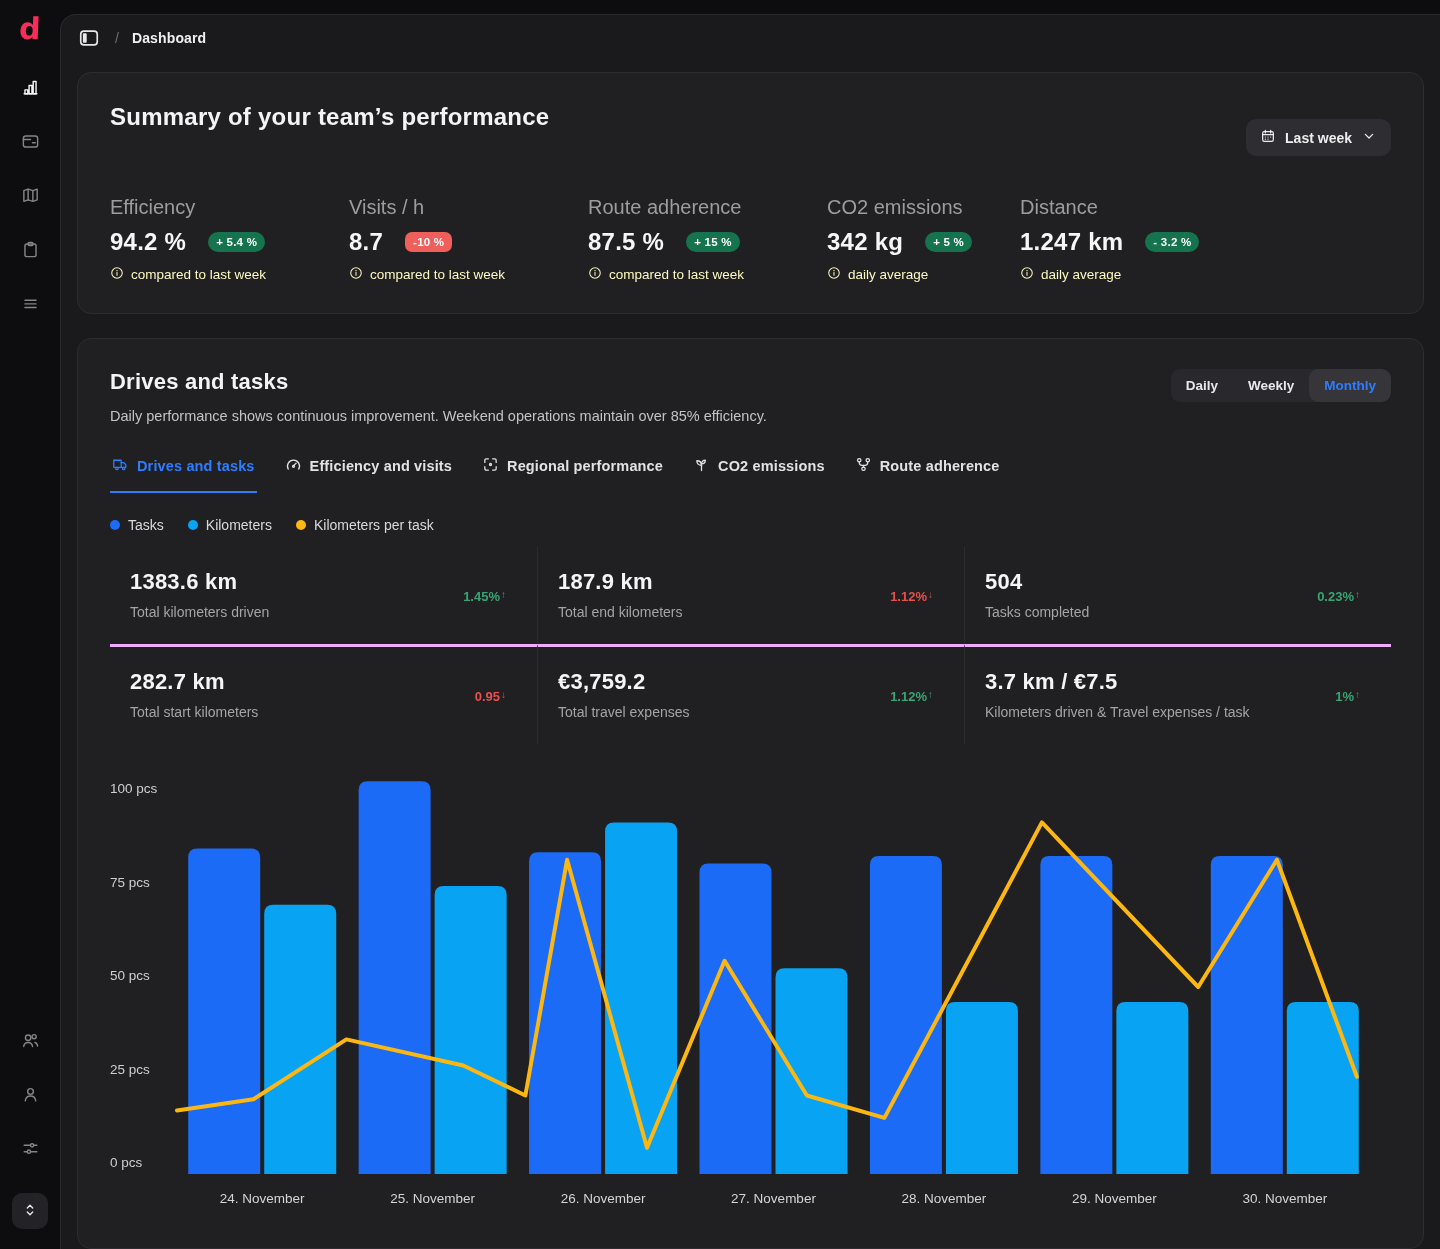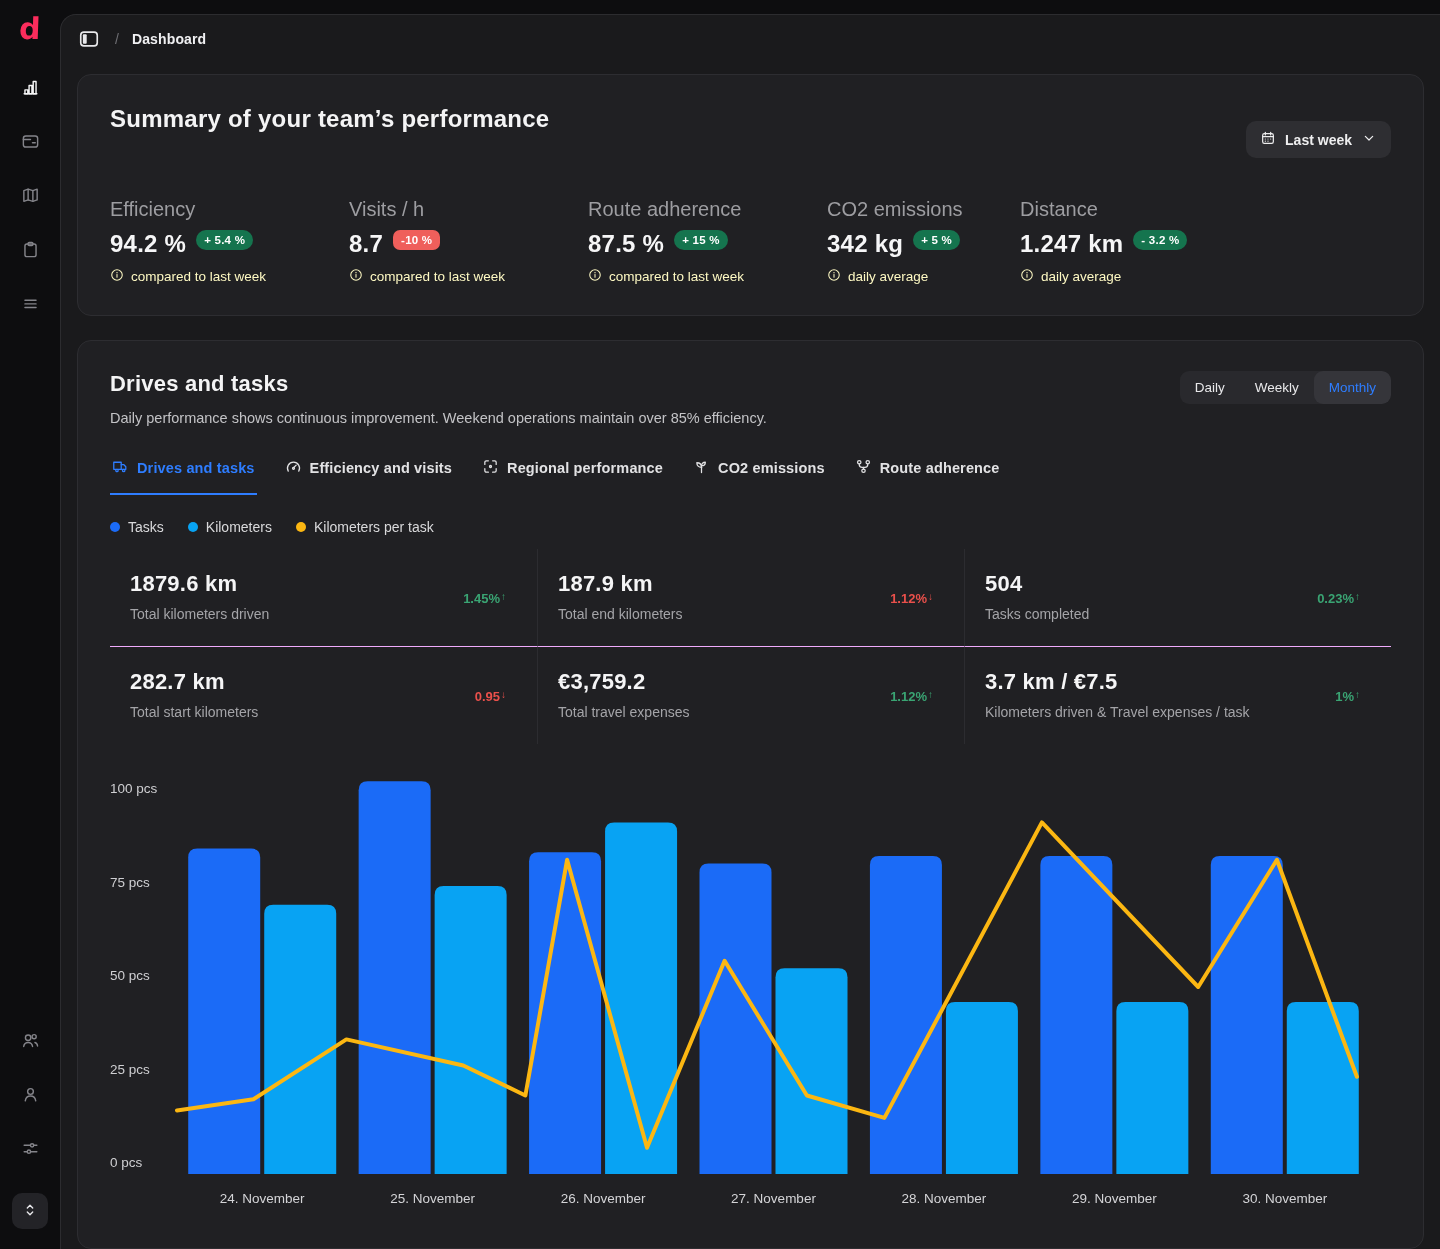--- a/index.html
+++ b/index.html
@@ -62,37 +62,37 @@
     display:flex; align-items:center; gap:9px; background:#2e2e32; border:none; border-radius:10px;
     color:#eeeeef; font-size:14px; font-weight:600; padding:9px 14px; cursor:pointer;
     font-family:inherit;
     margin-top:16px;
   }
   .range-btn svg { width:16px; height:16px; }
   .metrics { display:flex; margin-top:40px; }
   .metric:nth-child(-n+3) { width:239px; }
   .metric:nth-child(4) { width:193px; }
   .m-label { color:#9d9da1; font-size:20px; margin-bottom:9px; }
-  .m-row { display:flex; align-items:flex-start; gap:10px; }
+  .m-row { display:flex; align-items:center; gap:22px; }
   .m-value { font-size:24px; font-weight:700; color:#f6f6f7; letter-spacing:.01em; }
   .m-badge {
     font-size:11.5px; font-weight:700; color:#fff; border-radius:7px; padding:4px 8px; letter-spacing:.02em;
   }
   .m-badge.positive { background:#15744e;border-radius:10px; }
   .m-badge.negative { background:#ef5f5b; }
   .m-note { display:flex; align-items:center; gap:7px; margin-top:10px; color:#fef9c3; font-size:13.5px; }
   .m-note svg { width:14px; height:14px; }
 
   
   .drives-head { display:flex; justify-content:space-between; align-items:flex-start; }
   .drives-title { font-size:22px; font-weight:700; letter-spacing:.01em; color:#f4f4f5; }
   .drives-sub { margin-top:13px; color:#c3c3c6; font-size:14.5px; }
   .seg-ctl { display:flex; background:#29292d; border-radius:9px; padding:0; overflow:hidden; }
   .seg {
-    border:none; background:transparent; color:#e8e8ea; font-size:13.5px; font-weight:400;
+    border:none; background:transparent; color:#e8e8ea; font-size:13.5px; font-weight:700;
     padding:9px 15px; cursor:pointer; border-radius:9px; font-family:inherit;
   }
   .seg.active { color:#2e7dff; background:#35353a; }
 
   .tabs { display:flex; gap:26px; margin-top:32px; }
   .tab {
     display:flex; align-items:center; gap:8px; background:none; border:none; cursor:pointer;
     color:#e2e2e4; font-size:14.5px; font-weight:700; padding:0 2px 15px 2px;
     border-bottom:2px solid transparent; font-family:inherit; letter-spacing:.01em;
   }
@@ -100,21 +100,21 @@
   .tab.active { color:#2e7dff; border-bottom-color:#2e7dff; }
 
   .legend { display:flex; gap:24px; margin-top:24px; align-items:center; }
   .lg { display:flex; align-items:center; gap:8px; cursor:pointer; }
   .dot { width:10px; height:10px; border-radius:50%; }
   .lg-label { color:#d9d9db; font-size:14px; }
 
   .stats { display:grid; grid-template-columns:1fr 1fr 1fr; margin-top:14px; }
   .stat { position:relative; padding:22px 44px 24px 20px; }
   .stat:nth-child(3n+2), .stat:nth-child(3n) { border-left:1px solid #2c2c30; }
-  .stat:nth-child(n+4) { border-top:1px solid #f0abfc; }
+  .stat:nth-child(n+4) { border-top:3px solid #f0abfc; }
   .stat-value { font-size:22px; font-weight:700; color:#f5f5f6; letter-spacing:.01em; }
   .stat-label { margin-top:9px; color:#a4a4a8; font-size:14px; }
   .stat-change {
     position:absolute; right:31px; top:50%; transform:translateY(-50%);
     font-size:13px; font-weight:700; display:flex; align-items:flex-start; gap:1px;
   }
   .stat-change.positive { color:#3aa473; }
   .stat-change.negative { color:#e9504b; }
   .chg-arrow { font-size:10px; line-height:1; margin-top:1px; }
 
@@ -376,21 +376,21 @@
     <span class="lg-label">Kilometers</span>
   </div>
 
   <div class="lg">
     <span class="dot" style="background: rgb(252, 183, 18);"></span>
     <span class="lg-label">Kilometers per task</span>
   </div>
 </div>
         <div class="stats" id="stats">
   <div class="stat">
-    <div class="stat-value">1879.6 km</div>
+    <div class="stat-value">1383.6 km</div>
     <div class="stat-label">Total kilometers driven</div>
     <div class="stat-change positive">
       <span class="chg-num">1.45%</span>
                 <span class="chg-arrow">↑</span>
     </div>
   </div>
 
   <div class="stat">
     <div class="stat-value">187.9 km</div>
     <div class="stat-label">Total end kilometers</div>

